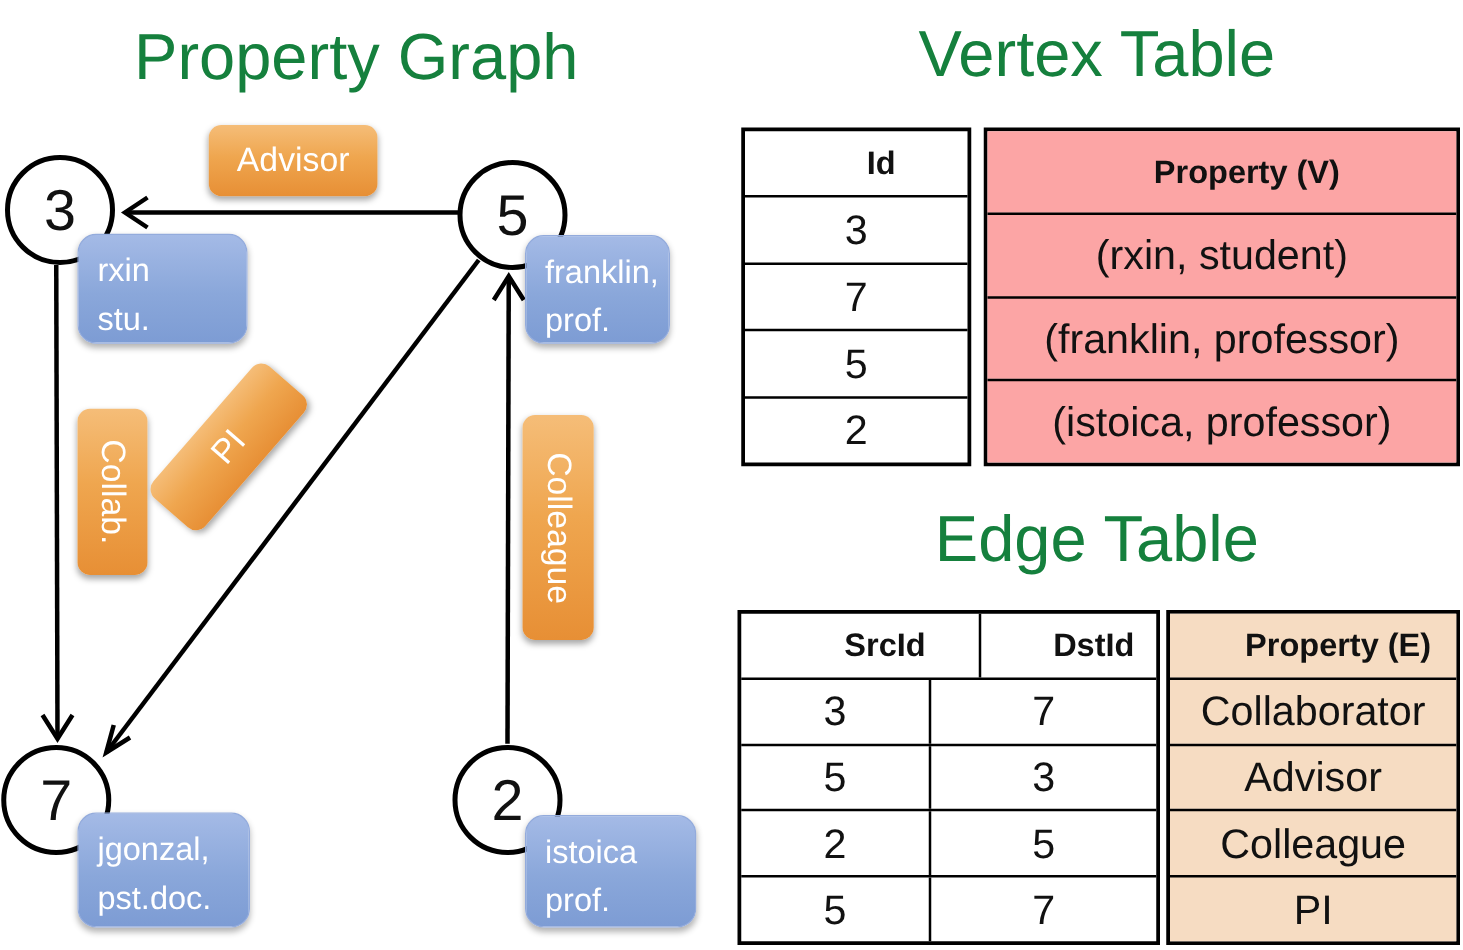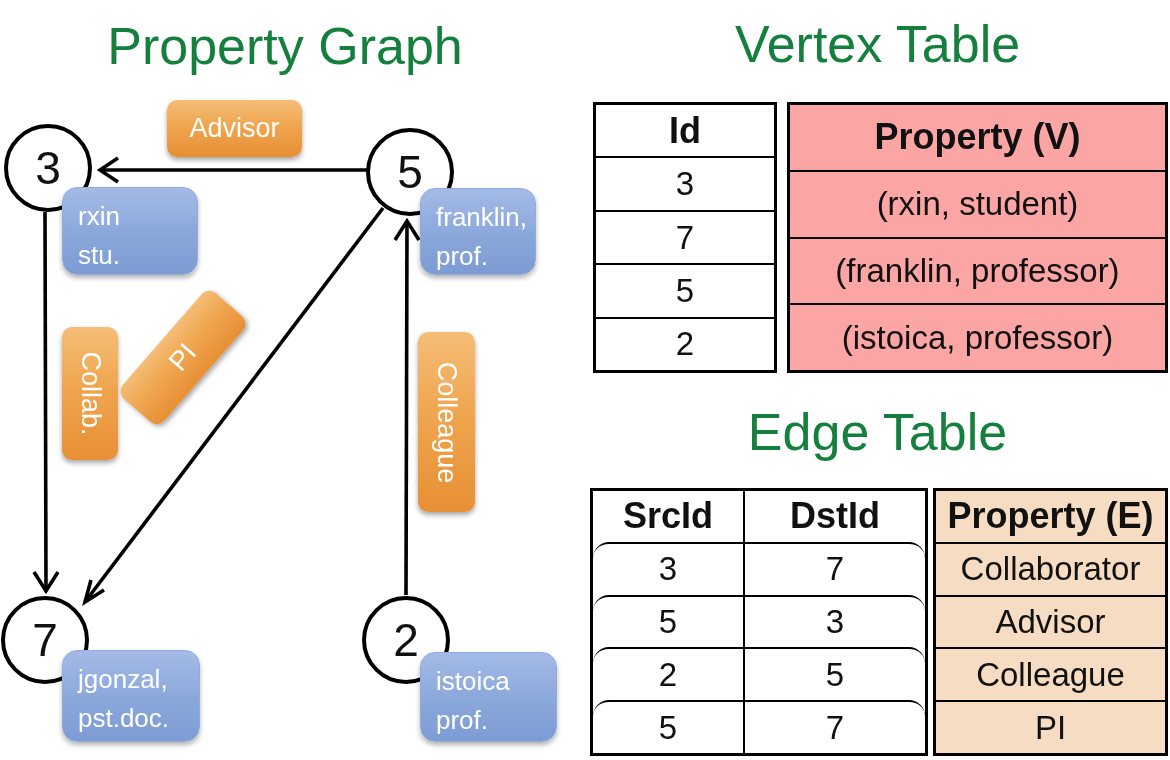--- a/index.html
+++ b/index.html
@@ -42,22 +42,22 @@
   
   .tbl {
     position:absolute; box-sizing:border-box; display:flex; flex-direction:column;
     border:3px solid #000; background:#fff;
   }
   .cell {
     flex:1; display:flex; align-items:center; justify-content:center;
     border-top:2.5px solid #000; font-size:33px; white-space:nowrap;
   }
   .cell:first-child, .row:first-child { border-top:none; }
-  .head { font-weight:bold; font-size:36px; }
-  .row { flex:1; display:flex; border-top:2.5px solid #000;border-radius:16px; }
+  .head { font-weight:bold; font-size:26px;padding-left:40px; }
+  .row { flex:1; display:flex; border-top:2.5px solid #000; }
   .row .cell { flex:1; border-top:none; }
   .row .c1 { flex:0 0 150px; }
   .row .c2 { border-left:2.5px solid #000; }
   .bluecells .cell { background:#fca5a5; }
   .peachcells .cell { background:#f6dcc2; }
 </style>
 </head>
 <body>
 
 <div id="stage">

